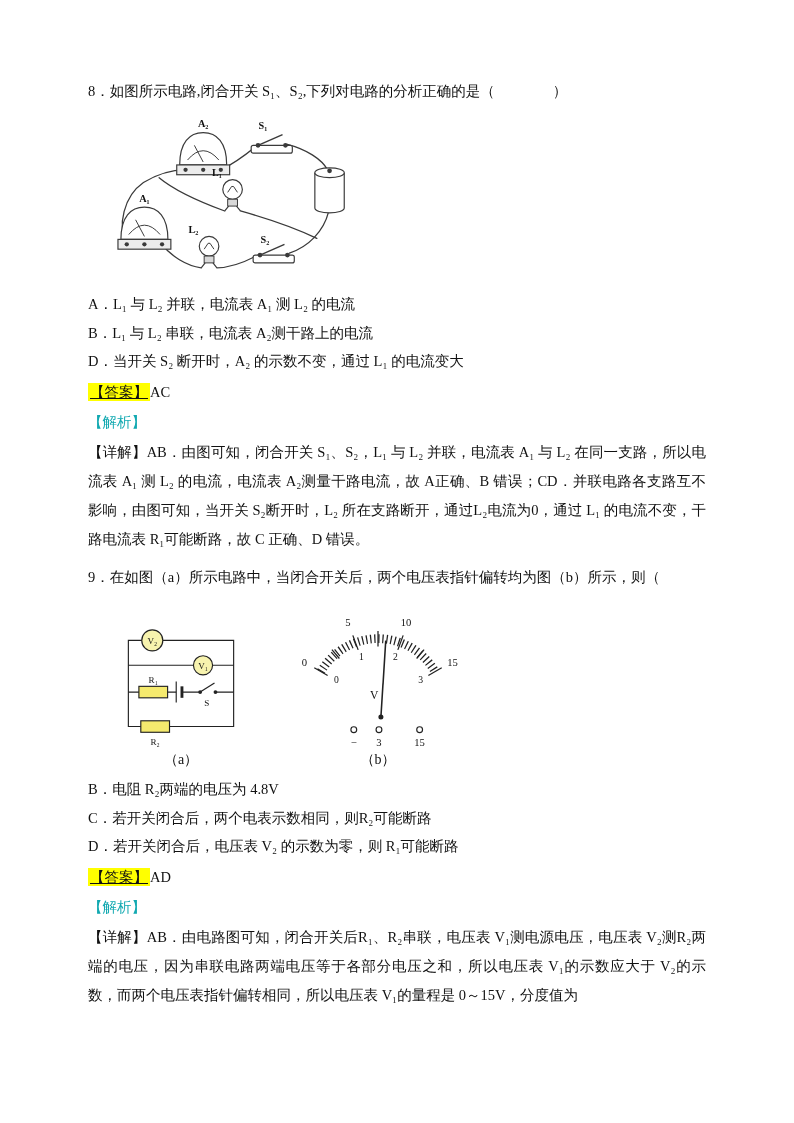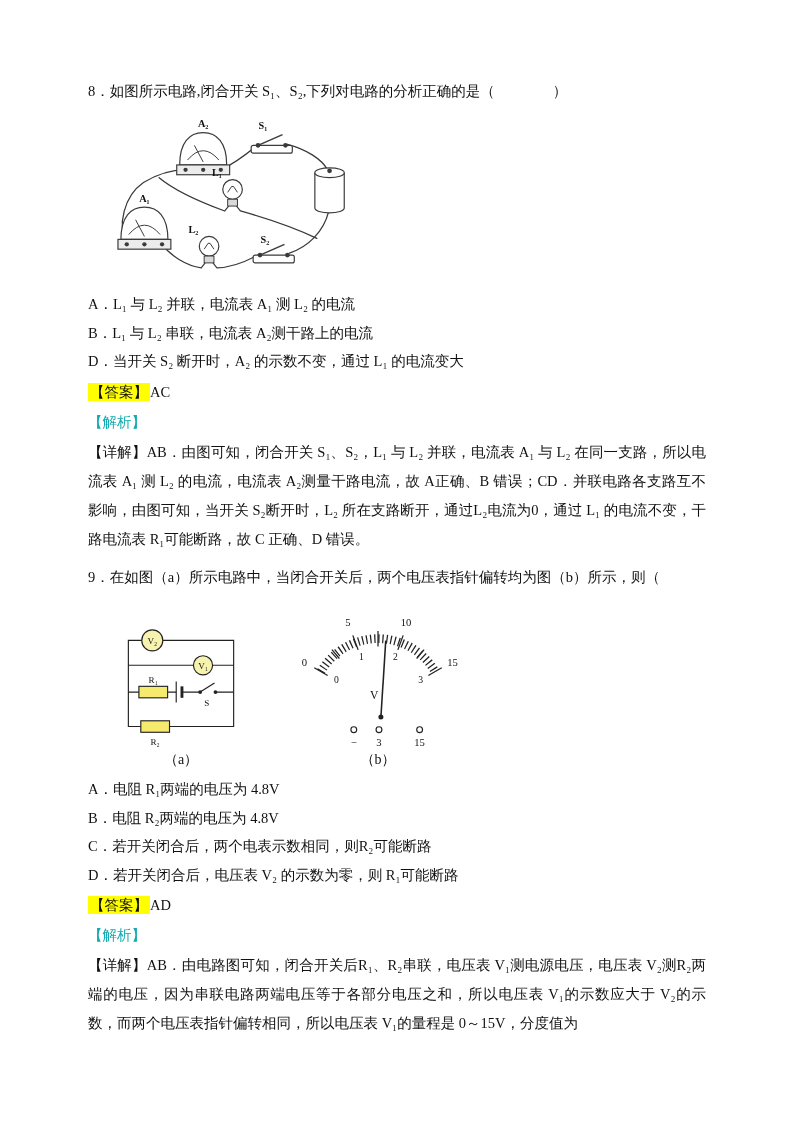--- a/index.html
+++ b/index.html
@@ -8,21 +8,21 @@
     width: 794px; height: 1123px; margin: 0 auto; background: #fff;
     padding: 78px 88px 30px 88px;
     font-family: "Liberation Serif", "DejaVu Serif", serif;
     font-size: 14.5px; color: #111; overflow: hidden;
   }
   p { margin: 0; }
   .stem { line-height: 26px; margin-bottom: 4px; }
   .fig-wrap { margin: 10px 0 8px 28px; font-weight: bold; }
   .options p { line-height: 28.5px; }
   .ans-line { line-height: 28px; margin-top: 2px; }
-  .hl { background: #ffff00; padding: 1px 2px; }
+  .hl { background: #ffff00; padding: 1px 2px; text-decoration: underline; }
   .teal { color: #12a9b1; text-align: right; }
   .detail { line-height: 29px; text-align: justify; margin: 2px 0 10px 0; }
   .q9-figs { display: flex; align-items: flex-end; gap: 38px; margin: 8px 0 6px 26px; }
   .figblock { text-align: center; }
   .figcap { font-size: 14px; margin-top: 2px; }
   svg { display: block; }
   svg text { font-family: "Liberation Serif", "DejaVu Serif", serif; fill: #111; }
   .wire { fill: none; stroke: #3a3a3a; stroke-width: 1.3; stroke-linecap: round; }
   .ln { stroke: #222; stroke-width: 1.2; fill: none; }
 </style>
@@ -197,21 +197,20 @@
             <text x="70" y="153" font-size="11" text-anchor="middle">−</text>
             <text x="96" y="153" font-size="11" text-anchor="middle">3</text>
             <text x="138" y="153" font-size="11" text-anchor="middle">15</text>
           </g>
         </svg>
         <div class="figcap">（b）</div>
       </div>
     </div>
 
     <div class="options">
-      <p>A．电阻 R₁两端的电压为 4.8V</p>
       <p>B．电阻 R₂两端的电压为 4.8V</p>
       <p>C．若开关闭合后，两个电表示数相同，则R₂可能断路</p>
       <p>D．若开关闭合后，电压表 V₂ 的示数为零，则 R₁可能断路</p>
     </div>
 
     <p class="ans-line"><span class="hl">【答案】</span><span>AD</span></p>
     <p class="ans-line"><span class="teal">【解析】</span></p>
     <p class="detail"><span>【详解】</span><span>AB．由电路图可知，闭合开关后R₁、R₂串联，电压表 V₁测电源电压，电压表 V₂测R₂两端的电压，因为串联电路两端电压等于各部分电压之和，所以电压表 V₁的示数应大于 V₂的示数，而两个电压表指针偏转相同，所以电压表 V₁的量程是 0～15V，分度值为</span></p>
   </section>
 

